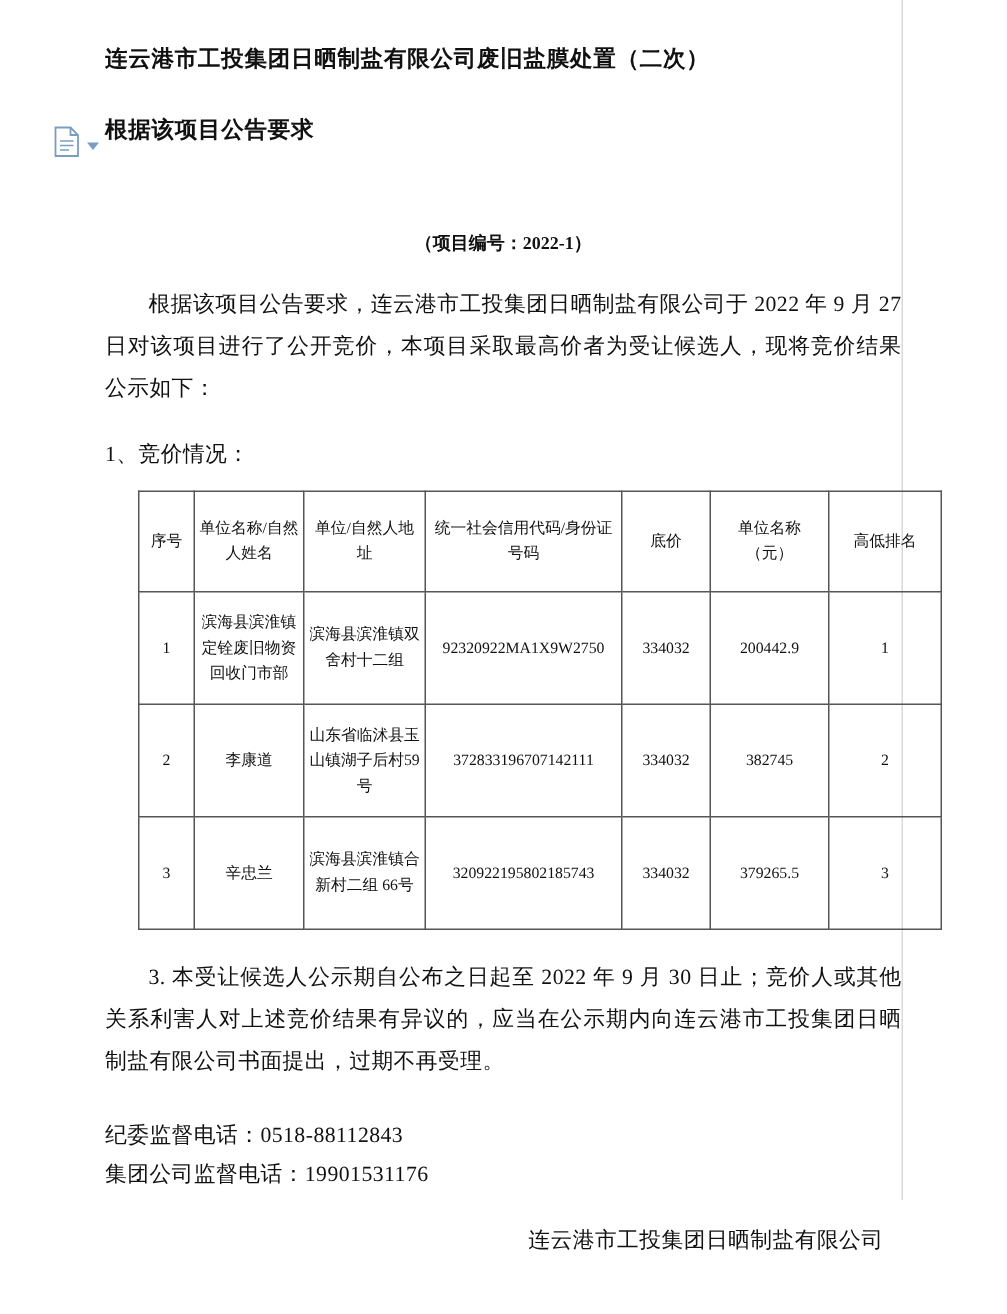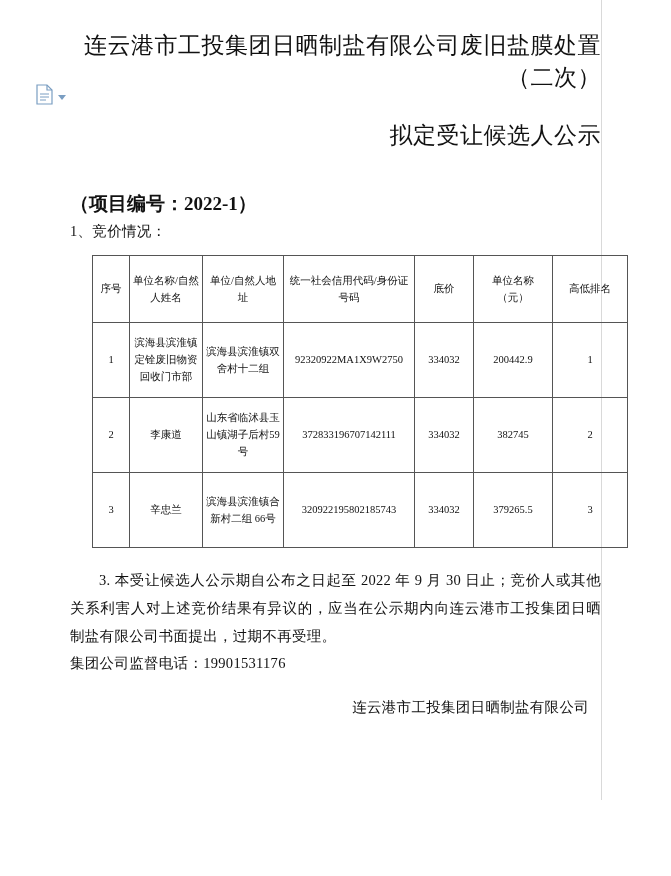--- a/index.html
+++ b/index.html
@@ -55,48 +55,48 @@
   .edge-rule {
     position: absolute;
     left: 601px;
     top: 0;
     width: 1px;
     height: 800px;
     background: #d9d9d9;
   }
 
   .title-1, .title-2 {
-    text-align: right;
-    font-size: 23px;
-    font-weight: normal;
+    text-align: left;
+    font-size: 15px;
+    font-weight: bold;
     letter-spacing: 0.5px;
     line-height: 1.4;
   }
   .title-1 { margin-top: 30px; }
   .title-2 { margin-top: 26px; }
   .title-3 {
-    text-align: left;
-    font-size: 19px;
+    text-align: center;
+    font-size: 12px;
     font-weight: bold;
-    margin-top: 38px;
+    margin-top: 56px;
   }
 
   .para {
     font-size: 14.5px;
     line-height: 28px;
     margin-top: 18px;
     text-align: justify;
     letter-spacing: 0.3px;
   }
   .para.indent { text-indent: 2em; }
 
   .section-label {
     font-size: 14.5px;
     line-height: 28px;
-    margin-top: 0;
+    margin-top: 16px;
     letter-spacing: 0.3px;
   }
 
   table.bid-table {
     border-collapse: collapse;
     width: 486px;
     margin: 10px 0 0 22px;
     table-layout: fixed;
   }
   table.bid-table td, table.bid-table th {
@@ -153,23 +153,24 @@
     </svg>
   </div>
   <div class="doc-icon-caret"></div>
 </div>
 
 <div class="edge-rule"></div>
 
 <div class="page">
 
   <div class="title-1">连云港市工投集团日晒制盐有限公司废旧盐膜处置（二次）</div>
-  <div class="title-2">拟定受让候选人公示</div>
+  <div class="title-2">根据该项目公告要求</div>
   <div class="title-3">（项目编号：2022-1）</div>
 
+  <div class="para indent">根据该项目公告要求，连云港市工投集团日晒制盐有限公司于 2022 年 9 月 27 日对该项目进行了公开竞价，本项目采取最高价者为受让候选人，现将竞价结果公示如下：</div>
 
   <div class="section-label">1、竞价情况：</div>
 
   <table class="bid-table">
     <thead>
       <tr>
         <td class="col-seq">序号</td>
         <td class="col-name">单位名称/自然人姓名</td>
         <td class="col-addr">单位/自然人地址</td>
         <td class="col-id">统一社会信用代码/身份证号码</td>
@@ -204,17 +205,18 @@
         <td>320922195802185743</td>
         <td>334032</td>
         <td>379265.5</td>
         <td>3</td>
       </tr>
     </tbody>
   </table>
 
   <div class="para indent">3. 本受让候选人公示期自公布之日起至 2022 年 9 月 30 日止；竞价人或其他关系利害人对上述竞价结果有异议的，应当在公示期内向连云港市工投集团日晒制盐有限公司书面提出，过期不再受理。</div>
 
+  <div class="contact">纪委监督电话：0518-88112843</div>
   <div class="contact" style="margin-top:0">集团公司监督电话：19901531176</div>
 
   <div class="signature">连云港市工投集团日晒制盐有限公司</div>
 
 </div>
 
 </body></html>

